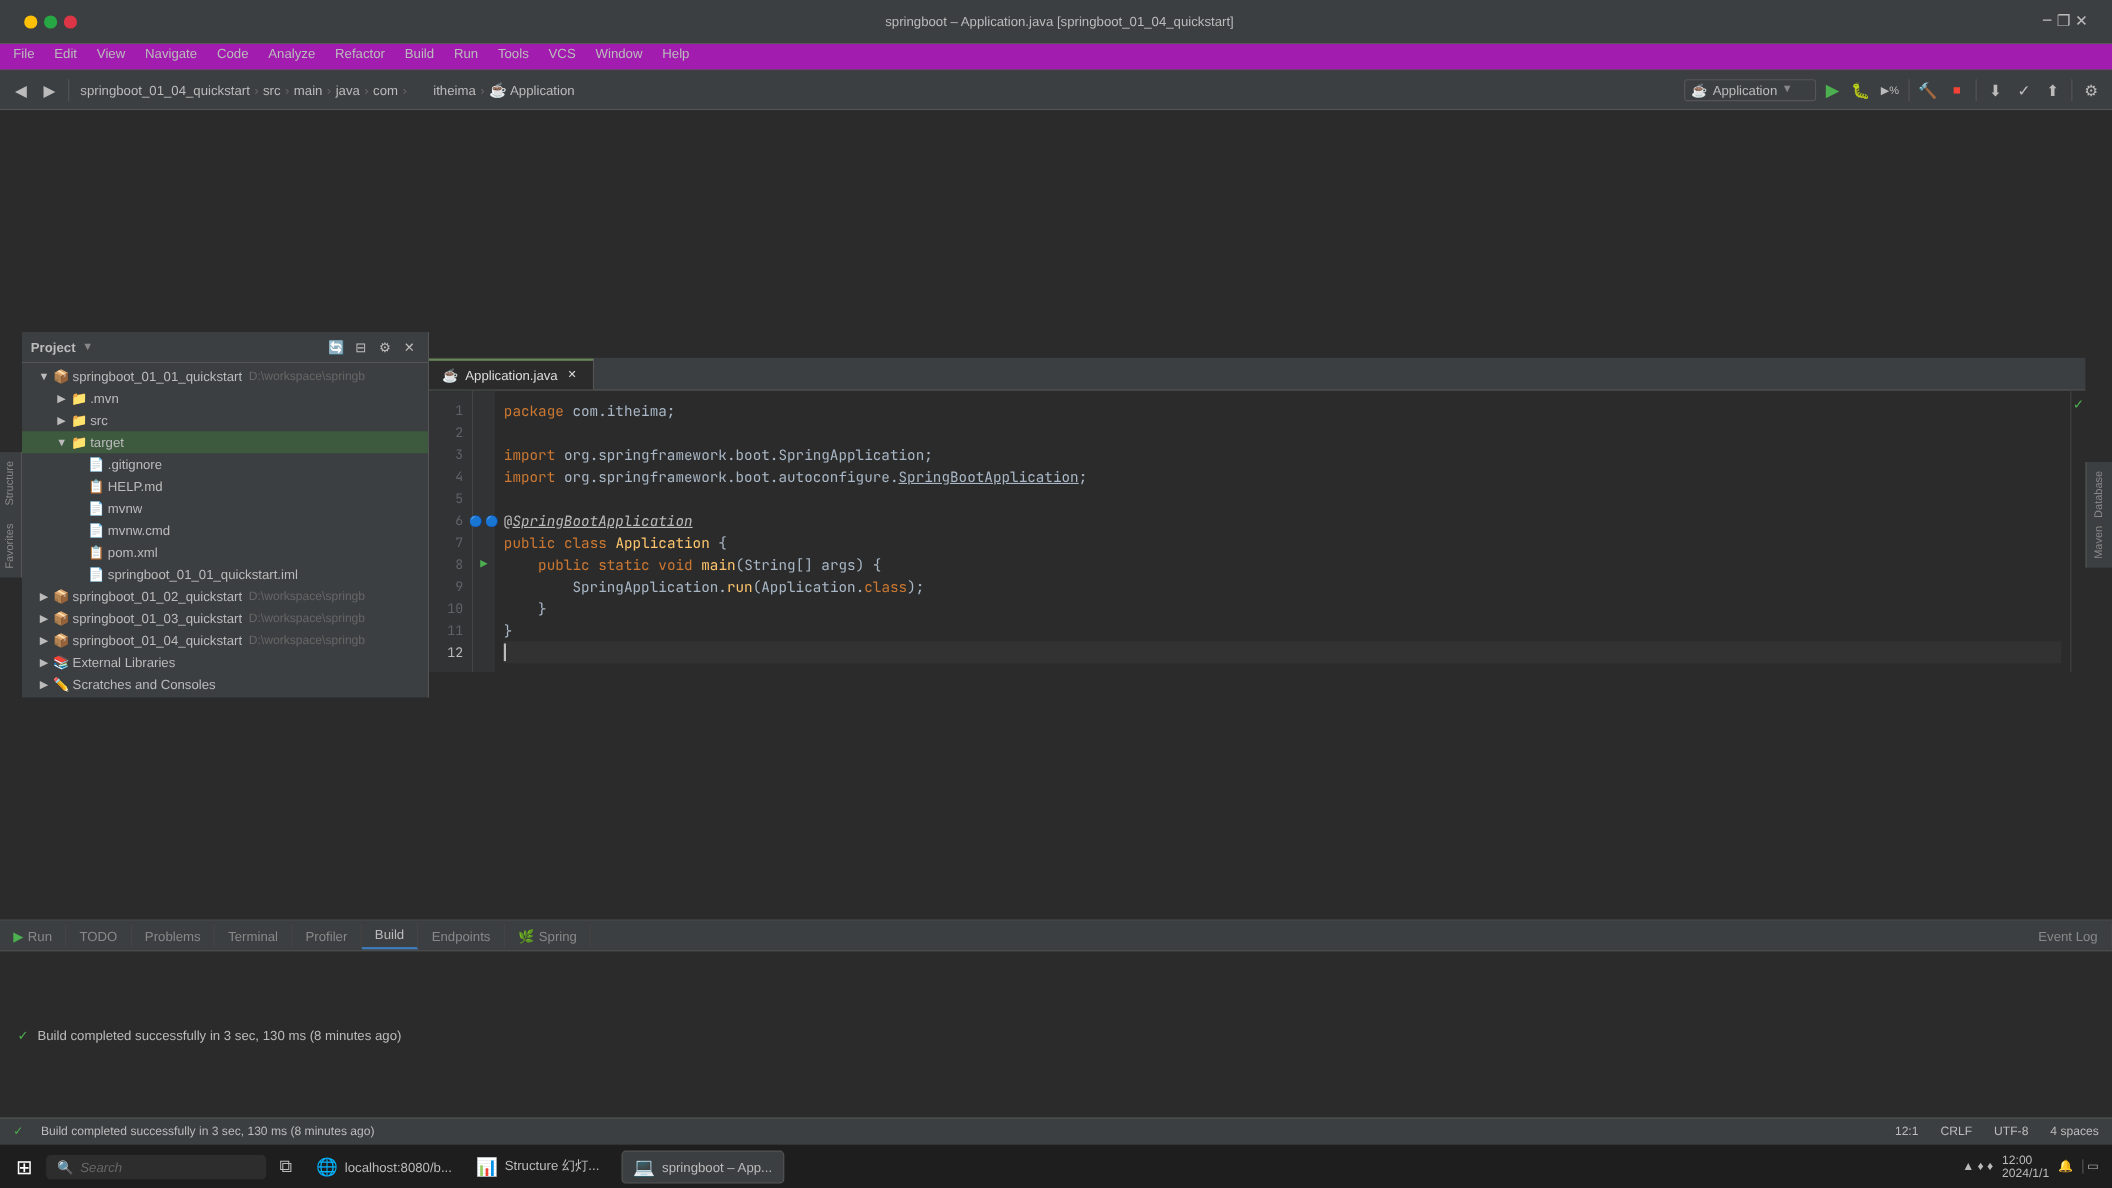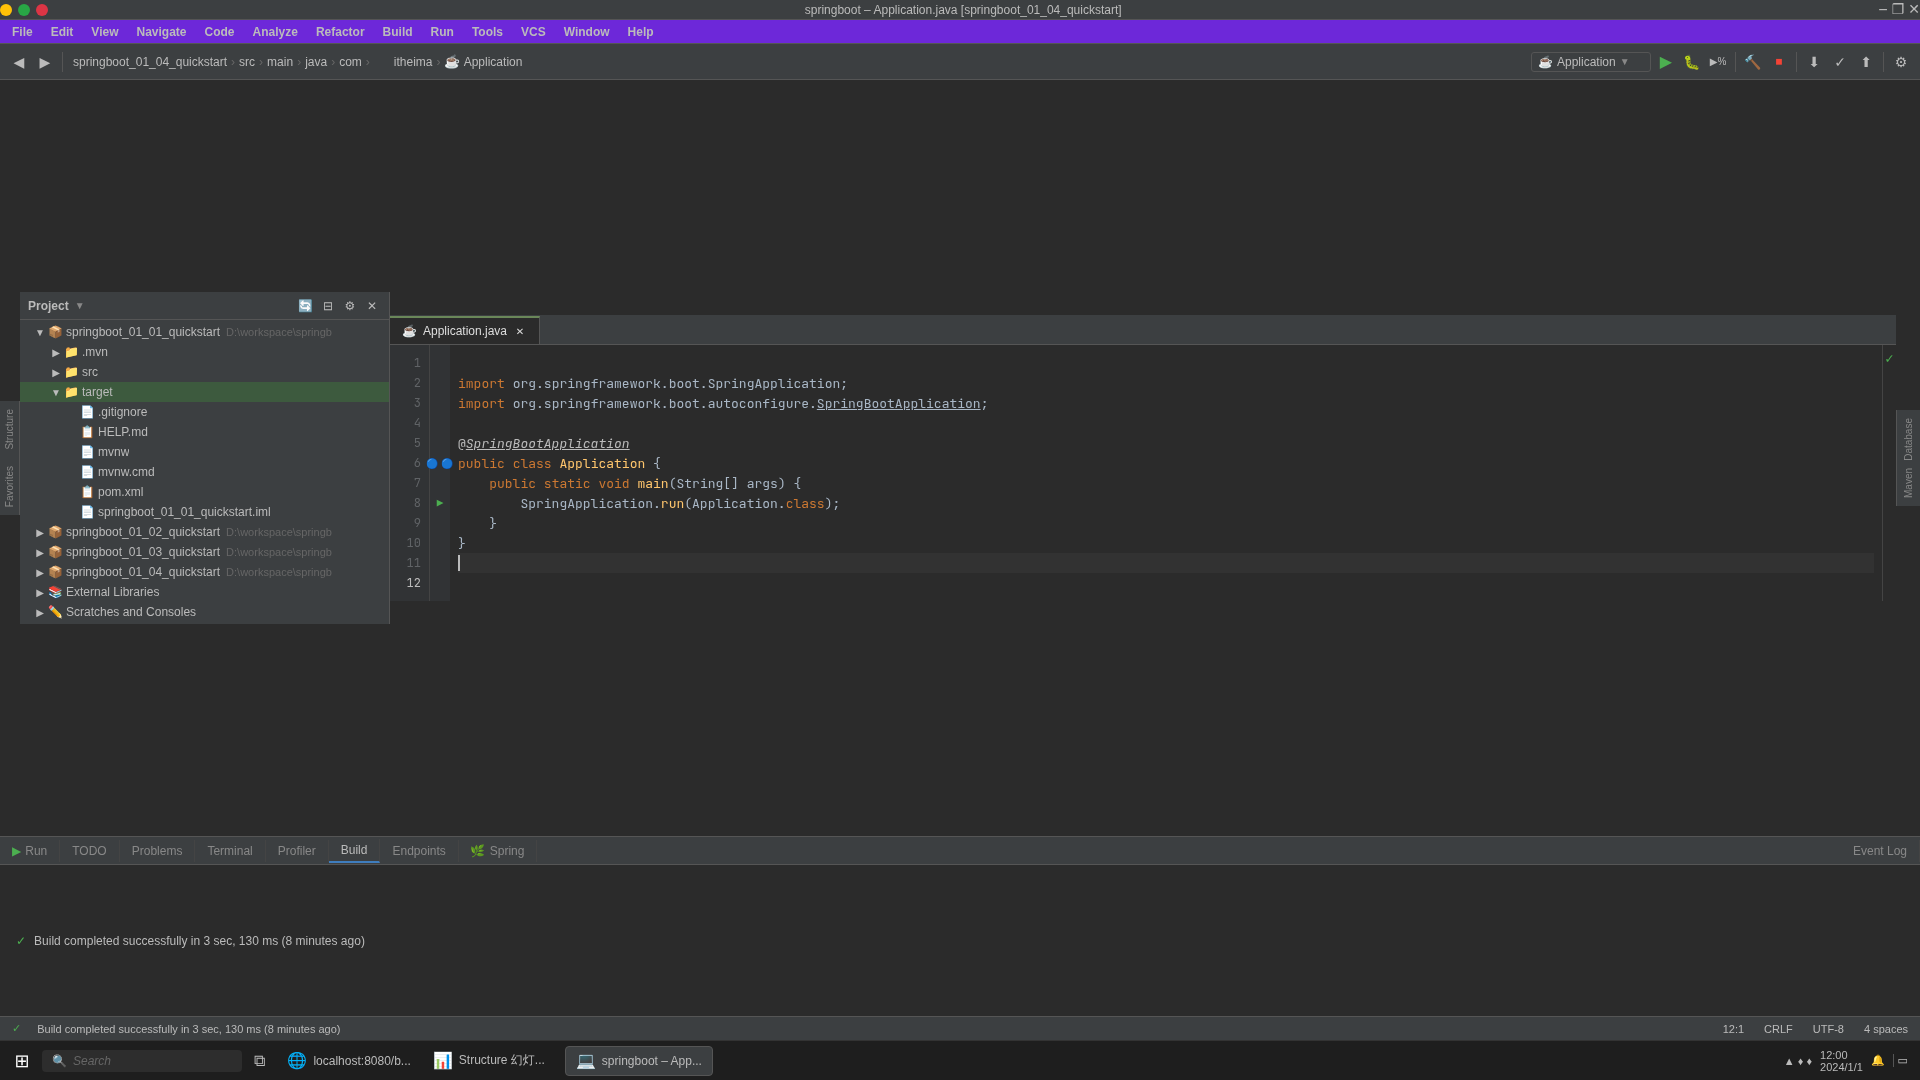--- a/index.html
+++ b/index.html
@@ -1,28 +1,28 @@
 <!DOCTYPE html>
 <html><head>
   <meta charset="utf-8">
   <style>
     * { margin: 0; padding: 0; box-sizing: border-box; }
     body { font-family: 'Segoe UI', Arial, sans-serif; font-size: 12px; background: #2b2b2b; color: #a9b7c6; width: 1920px; height: 1080px; overflow: hidden; display: flex; flex-direction: column; }
 
     
-    .title-bar { height: 20px; background: #3c3f41; display: flex; align-items: center; padding: 0 0; border-bottom: 1px solid #555; flex-shrink: 0; }
+    .title-bar { height: 40px; background: #3c3f41; display: flex; align-items: center; padding: 0 22px; border-bottom: 1px solid #555; flex-shrink: 0; }
     .title-bar-controls { display: flex; gap: 6px; margin-right: 8px; }
     .title-bar-controls span { width: 12px; height: 12px; border-radius: 50%; cursor: pointer; }
     .btn-minimize { background: #ffc107; }
     .btn-maximize { background: #28a745; }
     .btn-close { background: #dc3545; }
     .title-bar-title { flex: 1; text-align: center; font-size: 12px; color: #bbb; }
 
     
-    .menu-bar { height: 24px; background: #6d28d9; display: flex; align-items: center; padding: 0 4px; border-bottom: 1px solid #555; flex-shrink: 0; gap: 2px; font-weight: bold; }
+    .menu-bar { height: 24px; background: #a21caf; display: flex; padding: 0 4px; border-bottom: 1px solid #555; flex-shrink: 0; gap: 2px; }
     .menu-item { padding: 2px 8px; cursor: pointer; color: #bbb; font-size: 12px; border-radius: 3px; }
 
     
     .toolbar { height: 36px; background: #3c3f41; display: flex; align-items: center; padding: 0 8px; border-bottom: 1px solid #555; flex-shrink: 0; gap: 4px; }
     .toolbar-btn { width: 22px; height: 22px; background: transparent; border: none; color: #bbb; cursor: pointer; display: flex; align-items: center; justify-content: center; font-size: 14px; border-radius: 3px; }
     .toolbar-sep { width: 1px; height: 20px; background: #555; margin: 0 2px; }
     .run-config { display: flex; align-items: center; background: #3c3f41; border: 1px solid #555; border-radius: 3px; padding: 2px 6px; cursor: pointer; color: #bbb; font-size: 12px; gap: 4px; min-width: 120px; }
     .run-btn { width: 22px; height: 22px; color: #4caf50; cursor: pointer; display: flex; align-items: center; justify-content: center; font-size: 16px; }
     .debug-btn { color: #4caf50; }
     .stop-btn { color: #f44336; }
@@ -350,20 +350,25 @@
           <span class="gutter-run" title="Run main" style="color:#4caf50;font-size:11px;">▶</span>
         </div>
         <div class="gutter-item"></div>
         <div class="gutter-item"></div>
         <div class="gutter-item"></div>
         <div class="gutter-item"></div>
       </div>
 
       <div class="code-area">
 
+        <div class="code-line">
+          <span class="kw">package</span>
+          <span>&nbsp;</span>
+          <span>com.itheima;</span>
+        </div>
 
         <div class="code-line">&nbsp;</div>
 
         <div class="code-line">
           <span class="kw">import</span>
           <span>&nbsp;</span>
           <span>org.springframework.boot.SpringApplication;</span>
         </div>
 
         <div class="code-line">

